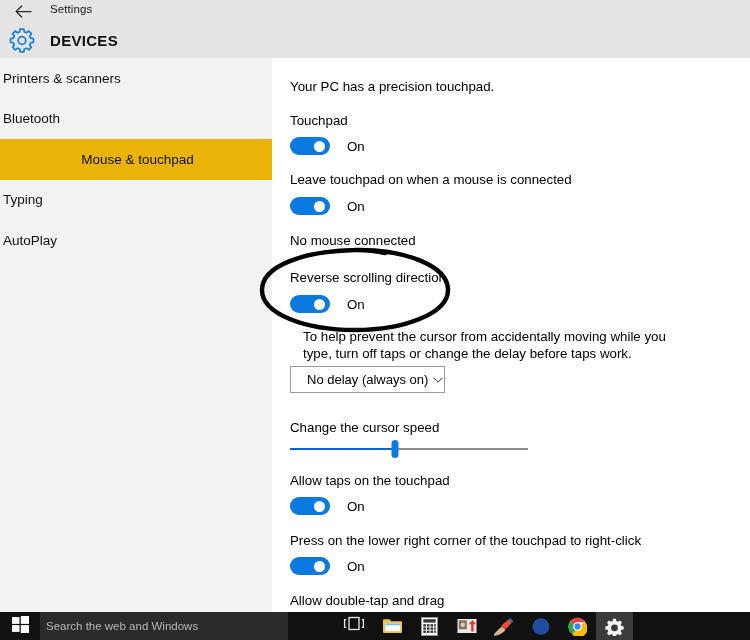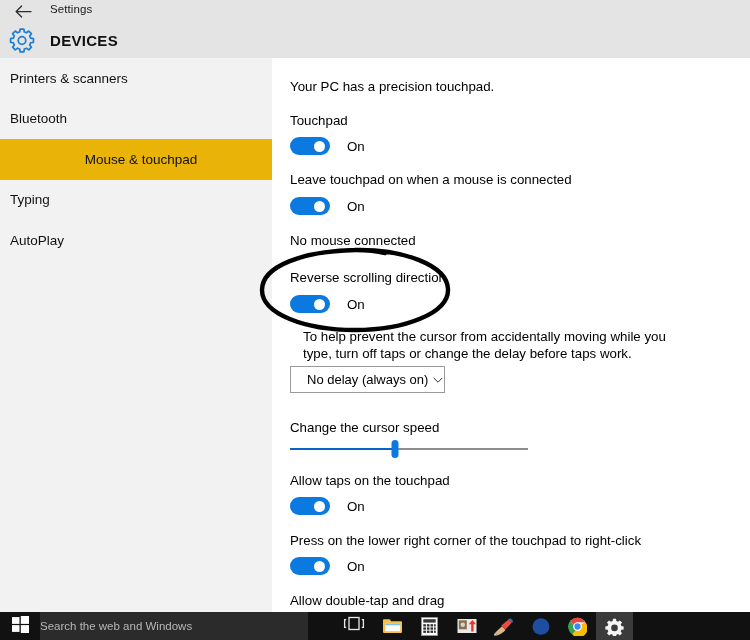--- a/index.html
+++ b/index.html
@@ -72,21 +72,21 @@
     position: absolute;
     left: 0; top: 58px;
     width: 272px; height: 554px;
     background: #f2f2f2;
   }
   .sidebar-item {
     position: relative;
     height: 40.5px;
     display: flex;
     align-items: center;
-    padding-left: 10px;
+    padding-left: 3px;
     font-size: 13.5px;
     color: #111;
     cursor: default;
   }
   .sidebar-item.selected {
     background: #84b8e0;
   }
 
   
   .content {
@@ -230,25 +230,25 @@
   .start-btn {
     position: absolute;
     left: 0; top: 0;
     width: 40px; height: 28px;
     display: flex; align-items: center; justify-content: center;
     cursor: pointer;
   }
   .search-box {
     position: absolute;
     left: 40px; top: 0;
-    width: 268px; height: 28px;
+    width: 248px; height: 28px;
     background: #2b2b2b;
     display: flex;
     align-items: center;
-    padding-left: 0;
+    padding-left: 6px;
     cursor: text;
   }
   .search-placeholder {
     font-size: 11.5px;
     color: #b7b7b7;
   }
   .taskview-btn {
     position: absolute;
     left: 334px; top: 0;
     width: 40px; height: 28px;

